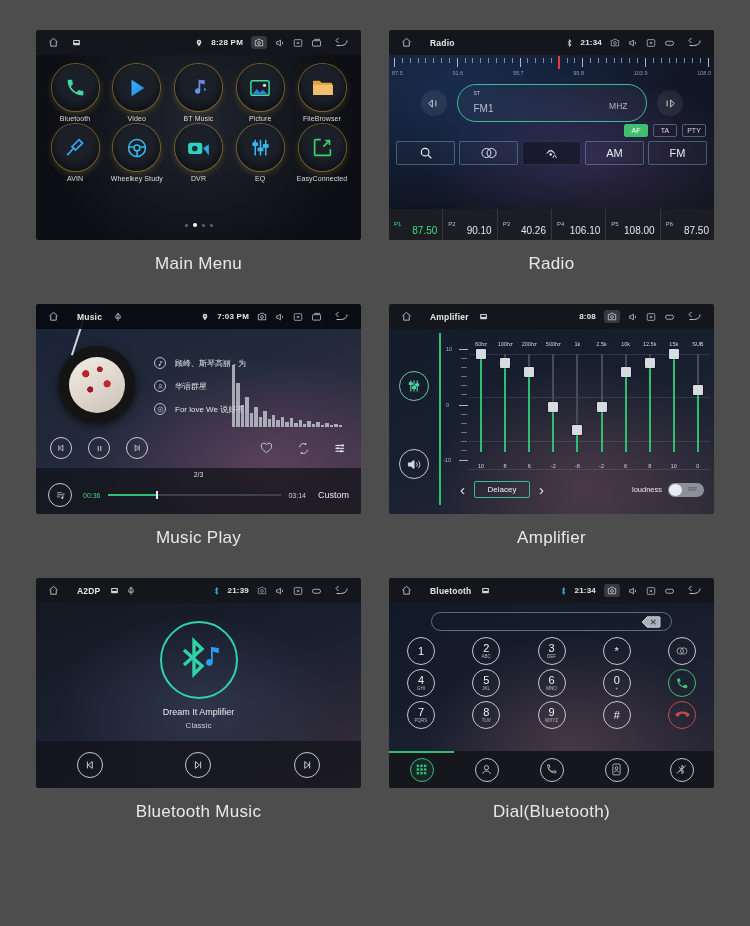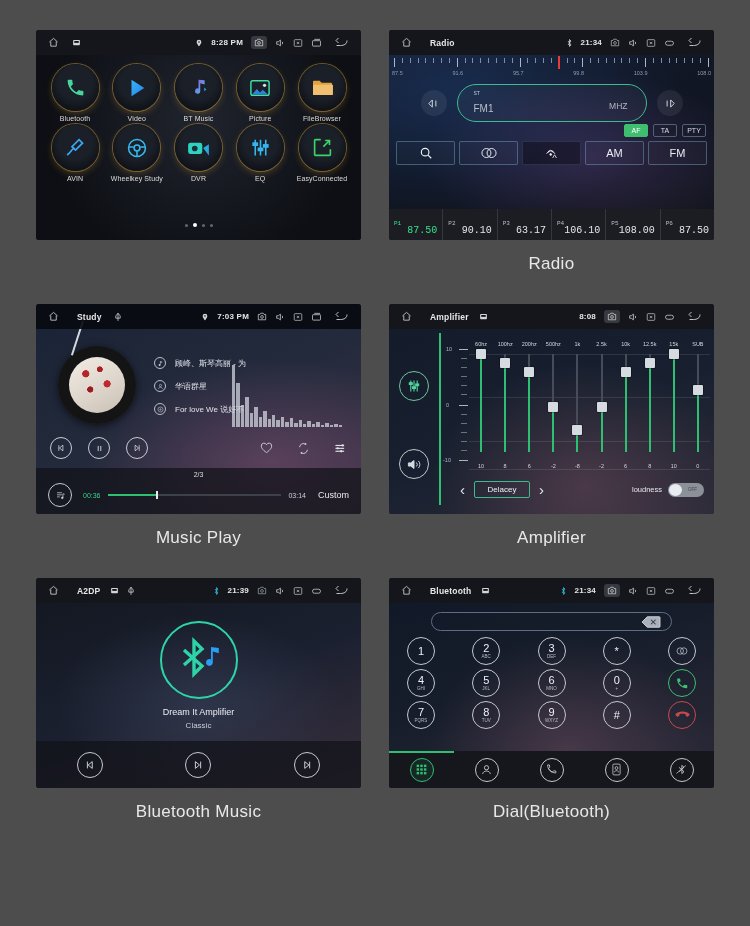--- a/index.html
+++ b/index.html
@@ -117,21 +117,21 @@
   }
   .rd-af.on { background: #3fbe6f; border-color: #3fbe6f; color: #fff; }
   .rd-btns { display: flex; gap: 4px; padding: 4px 7px 0 7px; }
   .rd-btn {
     flex: 1; height: 24px; border: 1px solid rgba(120,170,190,.45); border-radius: 2px;
     display: flex; align-items: center; justify-content: center;
     color: #e7ecf2; font-size: 11px; background: rgba(255,255,255,.02);
   }
   .rd-btn.dark { background: rgba(0,0,0,.35); border-color: rgba(120,170,190,.18); }
   .rd-presets { display: flex; position: absolute; bottom: 0; left: 0; right: 0; height: 31px; background: #1b1d23; }
-  .rd-p { flex: 1; border-right: 1px solid #34373e; padding: 3px 5px 12px 5px; position: relative; font-family: Liberation Mono, monospace; }
+  .rd-p { flex: 1; border-right: 1px solid #34373e; padding: 3px 5px 12px 5px; position: relative; }
   .rd-p:last-child { border-right: none; }
   .rd-p b { font-size: 6px; font-weight: normal; color: #b8bdc6; }
   .rd-p span { position: absolute; right: 5px; bottom: 4px; font-size: 10px; color: #e3e7ec; }
   .rd-p.on b, .rd-p.on span { color: #35e08a; }
 
   
   .mu-body {
     height: 185px; position: relative;
     background:
       radial-gradient(ellipse at 72% 72%, rgba(150,90,130,.42) 0%, rgba(0,0,0,0) 55%),
@@ -442,20 +442,21 @@
                 </svg>
             </div>
             <div class="mm-label">EasyConnected</div>
           </div>
         </div>
         <div class="mm-dots">
           <i></i><i class="on"></i><i></i><i></i>
         </div>
       </div>
     </div>
+    <div class="caption">Main Menu</div>
   </div>
 
   <div class="cell">
     <div class="screen">
       <div class="status">
         <span class="st-ic">
           <svg width="11" height="11" viewBox="0 0 24 24" fill="none" stroke="#e6e6e6" stroke-width="1.8">
               <path d="M3 11l9-8 9 8"></path>
               <path d="M6 10v10h12V10"></path>
             </svg>
@@ -611,21 +612,21 @@
           <div class="rd-p on">
             <b>P1</b>
             <span>87.50</span>
           </div>
           <div class="rd-p">
             <b>P2</b>
             <span>90.10</span>
           </div>
           <div class="rd-p">
             <b>P3</b>
-            <span>63.17</span>
+            <span>40.26</span>
           </div>
           <div class="rd-p">
             <b>P4</b>
             <span>106.10</span>
           </div>
           <div class="rd-p">
             <b>P5</b>
             <span>108.00</span>
           </div>
           <div class="rd-p">
@@ -640,21 +641,21 @@
 
   <div class="cell">
     <div class="screen">
       <div class="status transparent">
         <span class="st-ic">
           <svg width="11" height="11" viewBox="0 0 24 24" fill="none" stroke="#e6e6e6" stroke-width="1.8">
               <path d="M3 11l9-8 9 8"></path>
               <path d="M6 10v10h12V10"></path>
             </svg>
         </span>
-        <span class="st-title">Study</span>
+        <span class="st-title">Music</span>
         <span class="st-ic" style="margin-left:12px">
           <svg width="8" height="11" viewBox="0 0 14 20" fill="none" stroke="#e6e6e6" stroke-width="1.4">
               <path d="M7 18V4M3 9l4-5 4 5M3 9v4h8V9"></path>
             </svg>
         </span>
         <span class="st-spacer"></span>
         <span class="st-ic">
           <svg width="8" height="10" viewBox="0 0 24 24" fill="#e6e6e6">
               <path d="M12 2a7 7 0 00-7 7c0 5 7 13 7 13s7-8 7-13a7 7 0 00-7-7zm0 9.5A2.5 2.5 0 1112 6.5a2.5 2.5 0 010 5z"></path>
             </svg>

